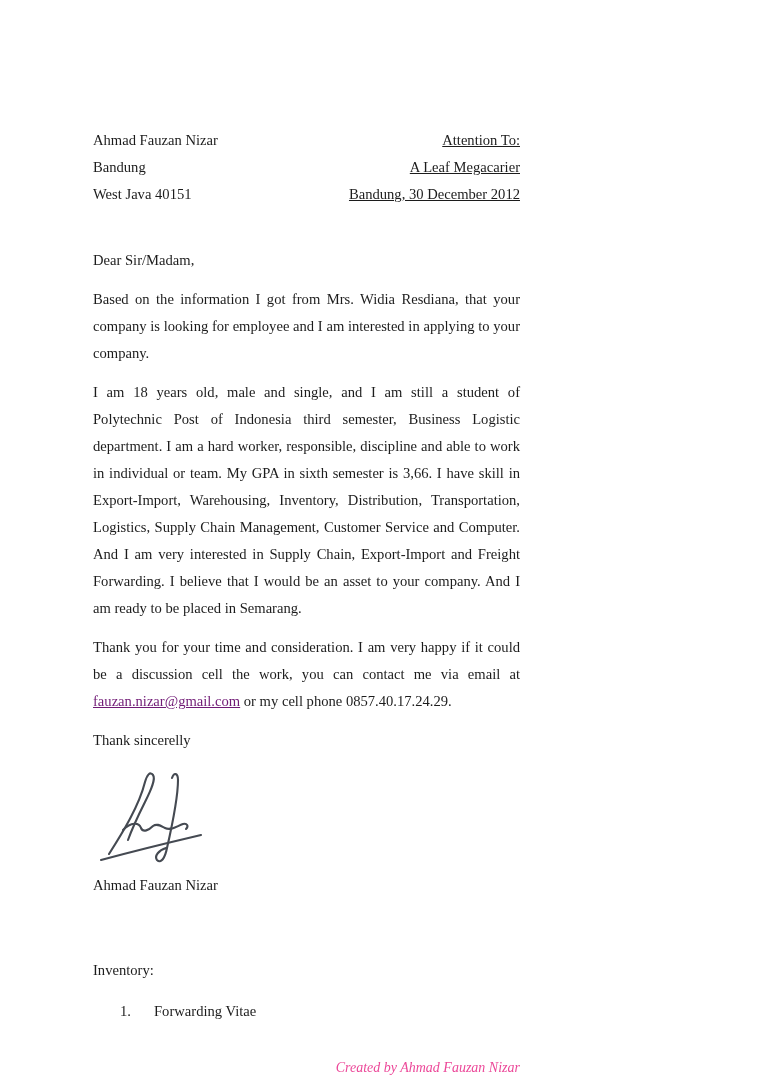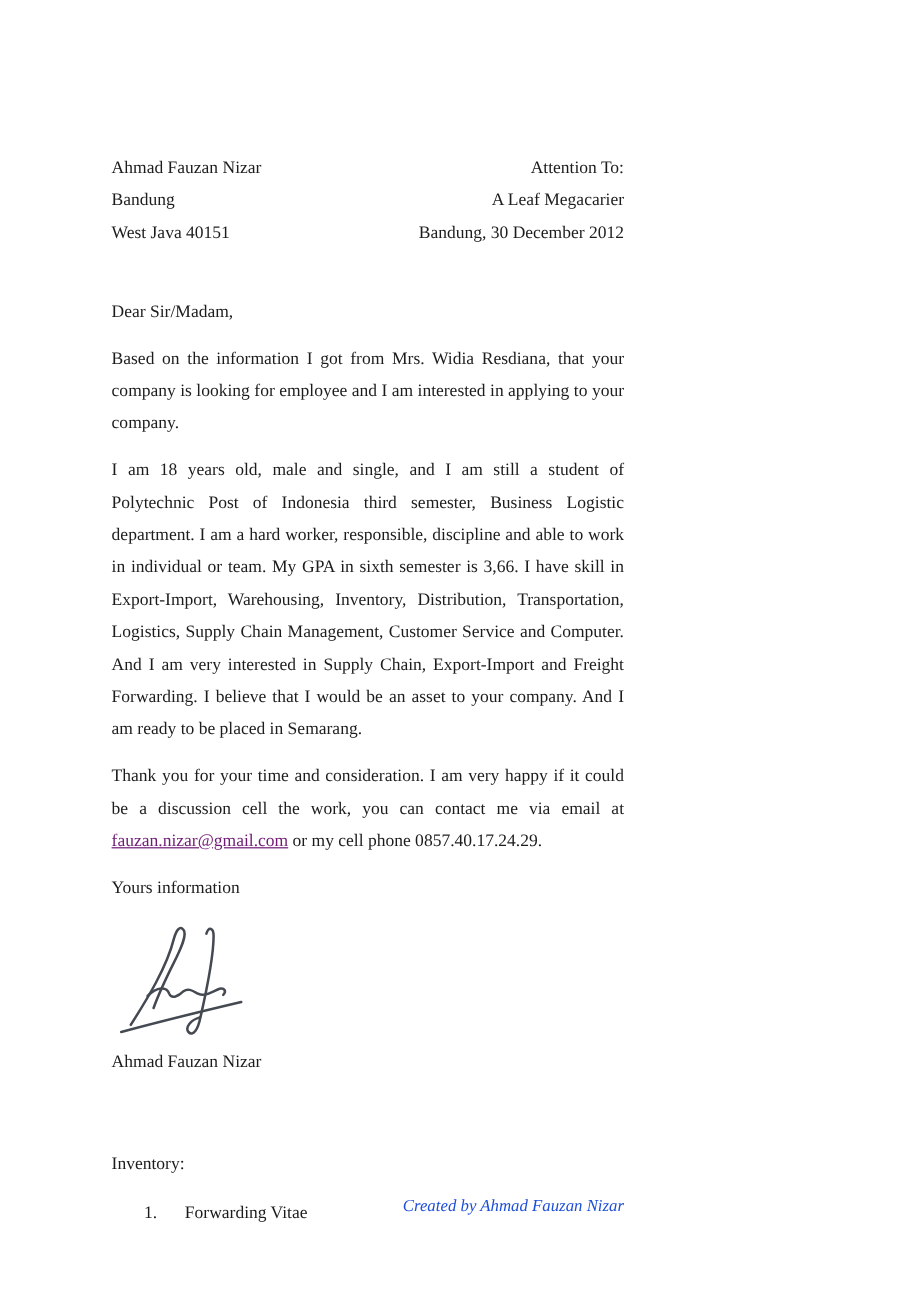--- a/index.html
+++ b/index.html
@@ -23,21 +23,21 @@
     left: 93px;
     right: 92px;
     top: 127px;
   }
   .letter-head {
     display: flex;
     justify-content: space-between;
     margin-bottom: 39px;
   }
   .head-left { text-align: left; }
-  .head-right { text-align: right; }
+  .head-right { text-align: right; text-decoration: underline; }
   .head-line { white-space: nowrap; }
   .salutation { margin: 0 0 12px 0; }
   .para {
     margin: 0 0 12px 0;
     text-align: justify;
   }
   .email-link {
     color: #701a75;
     text-decoration: underline;
     cursor: pointer;
@@ -54,25 +54,25 @@
   .enclosure-list {
     margin: 14px 0 0 27px;
   }
   .enclosure-item { display: flex; }
   .enclosure-number {
     width: 34px;
     flex: 0 0 34px;
   }
   .footer-credit {
     position: absolute;
-    top: 992px;
+    top: 1054px;
     right: 92px;
     font-style: italic;
     font-size: 14px;
-    color: #1d4ed8;
+    color: #ec4899;
   }
 </style>
 </head>
 <body>
 
 <div class="page">
   <div class="content">
 
     <div class="letter-head">
       <div class="head-left">
@@ -88,21 +88,21 @@
     </div>
 
     <p class="salutation">Dear Sir/Madam,</p>
 
     <p class="para">Based on the information I got from Mrs. Widia Resdiana, that your company is looking for employee and I am interested in applying to your company.</p>
 
     <p class="para">I am 18 years old, male and single, and I am still  a student of Polytechnic Post of Indonesia third semester, Business Logistic department. I am a hard worker, responsible, discipline and able to work in individual or team. My GPA in sixth semester is 3,66. I have skill in Export-Import, Warehousing, Inventory, Distribution, Transportation, Logistics, Supply Chain Management, Customer Service and Computer. And I am very interested in Supply Chain, Export-Import and Freight Forwarding. I believe that I would be an asset to your company. And I am ready to be placed in Semarang.</p>
 
     <p class="para"><span>Thank you for your time and consideration. I am very happy if it could be a discussion cell the work, you can contact me via email at </span><a class="email-link">fauzan.nizar@gmail.com</a><span> or my cell phone 0857.40.17.24.29.</span></p>
 
-    <p class="closing">Yours information</p>
+    <p class="closing">Thank sincerelly</p>
 
     <div class="signature-wrap">
       <svg width="112" height="100" viewBox="0 0 112 100" xmlns="http://www.w3.org/2000/svg" fill="none" stroke="#454a52" stroke-width="2.1" stroke-linecap="round" stroke-linejoin="round">
         <path d="M14,88 C28,66 44,40 50,16 C52,9 55,5 58,9 C61,13 56,24 50,36 C44,48 38,60 33,74"></path>
         <path d="M77,12 C79,6 83,7 83,14 C83,32 77,60 72,82 C70,92 66,98 62,94 C59,90 64,84 71,82"></path>
         <path d="M28,64 C36,56 44,56 46,62 C48,67 54,64 58,60 C62,57 66,60 70,62 C76,65 82,60 88,58 C92,57 94,60 91,63"></path>
         <path d="M6,94 C32,87 72,77 106,69"></path>
       </svg>
     </div>
 

